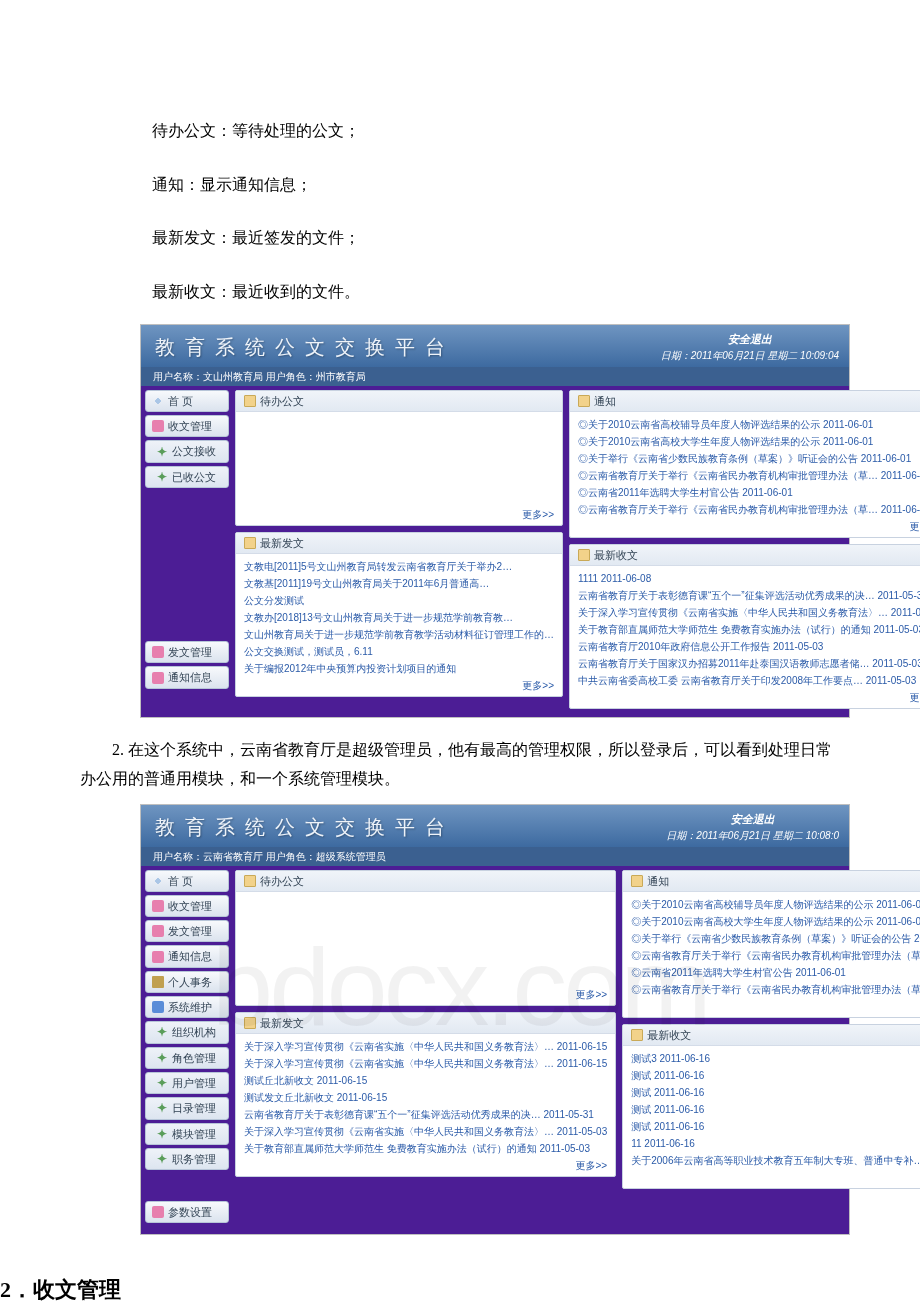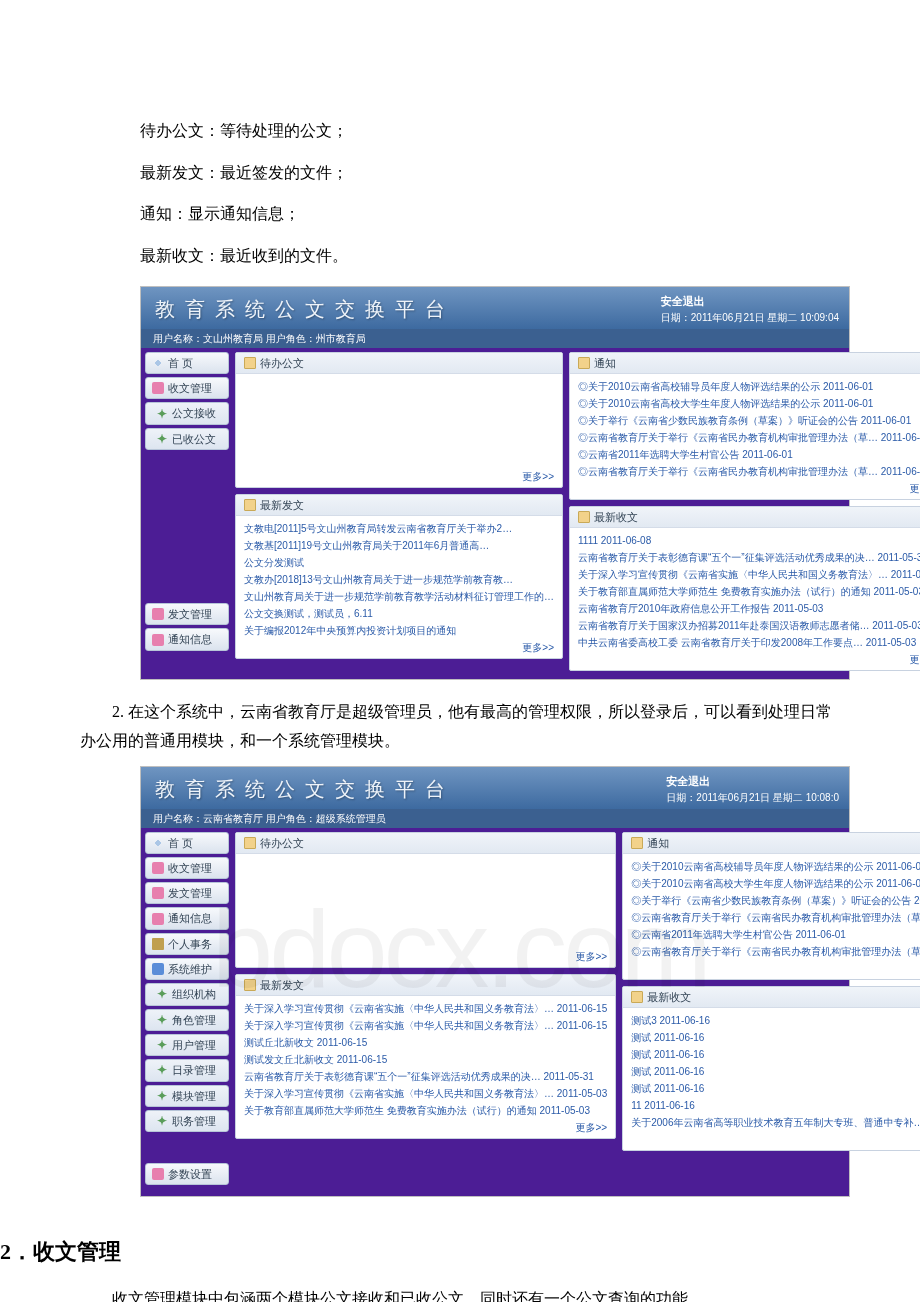--- a/index.html
+++ b/index.html
@@ -10,21 +10,21 @@
     color: #000;
     width: 920px;
     margin: 0 auto;
   }
   .doc-text {
     padding: 0 140px;
     line-height: 2.6;
     font-size: 16px;
     color: #000;
   }
-  .doc-text p { margin: 0; }
+  .doc-text p { margin: 12px; }
   .doc-para {
     padding: 0 80px;
     line-height: 1.8;
     font-size: 16px;
     margin-top: 18px;
   }
   .doc-para .indent { text-indent: 2em; }
   .section-heading {
     text-align: left;
     font-weight: bold;
@@ -49,21 +49,21 @@
     justify-content: space-between;
     align-items: center;
   }
   .shot .platform-title {
     font-size: 20px;
     letter-spacing: 10px;
     font-family: "SimHei", sans-serif;
     color: #eef3f9;
     text-shadow: 1px 1px 2px rgba(0,0,0,0.3);
   }
-  .shot .header-right { text-align: left; font-size: 10px; line-height: 1.5; }
+  .shot .header-right { text-align: center; font-size: 10px; line-height: 1.5; font-style: italic; }
   .shot .header-right .logout { font-weight: bold; font-size: 11px; }
   .shot .userbar {
     background: #3b6090;
     color: #fff;
     font-size: 10px;
     padding: 3px 12px;
     text-align: left;
   }
   .shot .body {
     display: flex;
@@ -158,22 +158,22 @@
     pointer-events: none;
     z-index: 5;
     white-space: nowrap;
   }
 </style>
 </head>
 <body>
 
 <div class="doc-text" style="margin-top:110px;">
   <p>待办公文：等待处理的公文；</p>
+  <p>通知：显示通知信息；</p>
   <p>最新发文：最近签发的文件；</p>
-  <p>通知：显示通知信息；</p>
   <p>最新收文：最近收到的文件。</p>
 </div>
 
 <div class="shot">
   <div class="header">
     <div class="platform-title">教育系统公文交换平台</div>
     <div class="header-right">
       <div class="logout">安全退出</div>
       <div>日期：2011年06月21日 星期二 10:09:04</div>
     </div>

